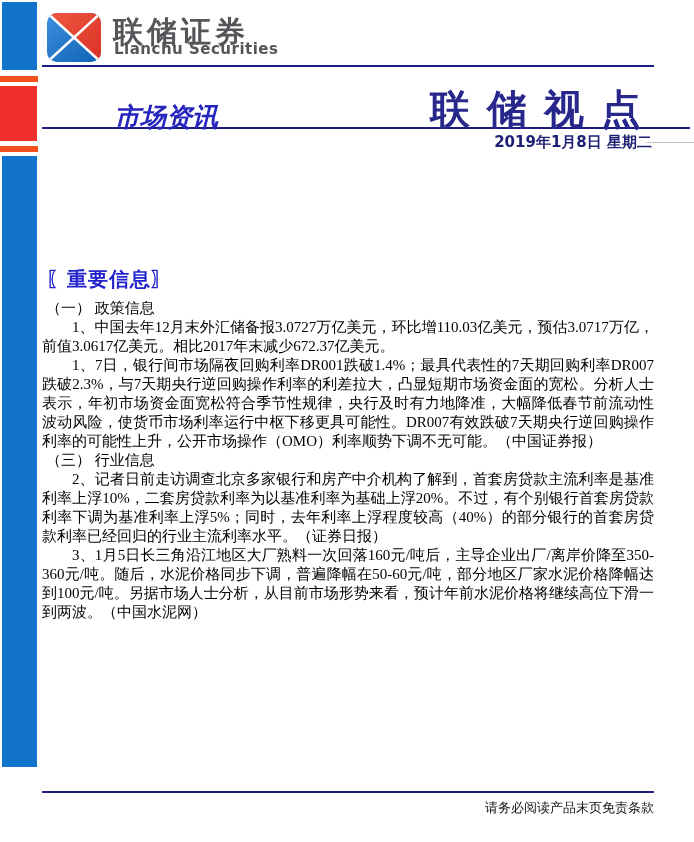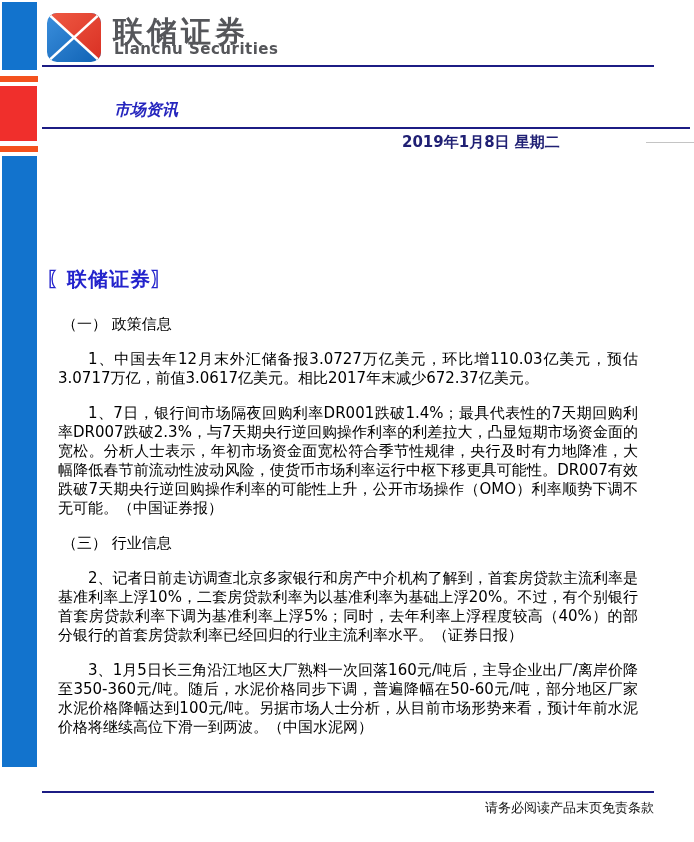--- a/index.html
+++ b/index.html
@@ -32,47 +32,47 @@
     position: absolute; left: 114px; top: 40px;
     font-size: 15px; font-weight: bold; color: #55565a; letter-spacing: 0.5px;
     white-space: nowrap;
   }
   .rule { position: absolute; background: #1c1c84; }
   .rule-top { left: 42px; top: 65px;  width: 612px; height: 2px; }
   .rule-mid { left: 42px; top: 127px; width: 648px; height: 2px; }
 
   .column-label {
     position: absolute; left: 114px; top: 100px;
-    font-size: 16px; font-weight: bold; font-style: italic;
+    font-size: 26px; font-weight: bold; font-style: italic;
     color: #2626be; white-space: nowrap;
   }
   .masthead {
     position: absolute; left: 430px; top: 82px;
     font-size: 40px; font-weight: bold; color: #28288c;
     letter-spacing: 17px; white-space: nowrap;
   }
   .issue-date {
     position: absolute; left: 402px; top: 133px; width: 250px;
-    text-align: left; font-size: 15px; font-weight: bold;
+    text-align: right; font-size: 15px; font-weight: bold;
     color: #202074; white-space: nowrap;
   }
   .date-tail { position: absolute; left: 646px; top: 142px; width: 48px; height: 1px; background: #c4c4c4; }
 
   
   .important-heading {
     position: absolute; left: 46px; top: 266px;
     font-size: 20px; font-weight: bold; color: #2323cc; letter-spacing: 1px;
     white-space: nowrap;
   }
   .body-block {
     position: absolute; left: 42px; top: 299px; width: 612px;
     font-size: 15px; line-height: 19px; color: #000000;
     text-align: justify;
   }
-  .body-block p { margin: 16px; }
+  .body-block p { margin: 0; font-family: Liberation Serif, serif; }
   .section-title { padding-left: 4px; }
   .news-para { text-indent: 2em; }
 
   
   .rule-footer { left: 42px; top: 791px; width: 612px; height: 2px; }
   .disclaimer {
     position: absolute; left: 42px; top: 799px; width: 612px;
     text-align: right; font-size: 13px; color: #111111;
   }
 </style>
@@ -111,24 +111,25 @@
     </svg>
   </div>
 
   <div class="brand-cn">联储证券</div>
   <div class="brand-en">Lianchu Securities</div>
 
   <div class="rule rule-top"></div>
   <div class="rule rule-mid"></div>
 
   <div class="column-label">市场资讯</div>
+  <div class="masthead">联储视点</div>
   <div class="issue-date">2019年1月8日 星期二</div>
   <div class="date-tail"></div>
 
-  <div class="important-heading">〖联储证券〗</div>
+  <div class="important-heading">〖重要信息〗</div>
 
   <div class="body-block">
     <p class="section-title">（一） 政策信息</p>
     <p class="news-para">1、中国去年12月末外汇储备报3.0727万亿美元，环比增110.03亿美元，预估3.0717万亿，前值3.0617亿美元。相比2017年末减少672.37亿美元。</p>
 
     <p class="news-para">1、7日，银行间市场隔夜回购利率DR001跌破1.4%；最具代表性的7天期回购利率DR007跌破2.3%，与7天期央行逆回购操作利率的利差拉大，凸显短期市场资金面的宽松。分析人士表示，年初市场资金面宽松符合季节性规律，央行及时有力地降准，大幅降低春节前流动性波动风险，使货币市场利率运行中枢下移更具可能性。DR007有效跌破7天期央行逆回购操作利率的可能性上升，公开市场操作（OMO）利率顺势下调不无可能。（中国证券报）</p>
 
     <p class="section-title">（三） 行业信息</p>
     <p class="news-para">2、记者日前走访调查北京多家银行和房产中介机构了解到，首套房贷款主流利率是基准利率上浮10%，二套房贷款利率为以基准利率为基础上浮20%。不过，有个别银行首套房贷款利率下调为基准利率上浮5%；同时，去年利率上浮程度较高（40%）的部分银行的首套房贷款利率已经回归的行业主流利率水平。（证券日报）</p>
     <p class="news-para">3、1月5日长三角沿江地区大厂熟料一次回落160元/吨后，主导企业出厂/离岸价降至350-360元/吨。随后，水泥价格同步下调，普遍降幅在50-60元/吨，部分地区厂家水泥价格降幅达到100元/吨。另据市场人士分析，从目前市场形势来看，预计年前水泥价格将继续高位下滑一到两波。（中国水泥网）</p>

